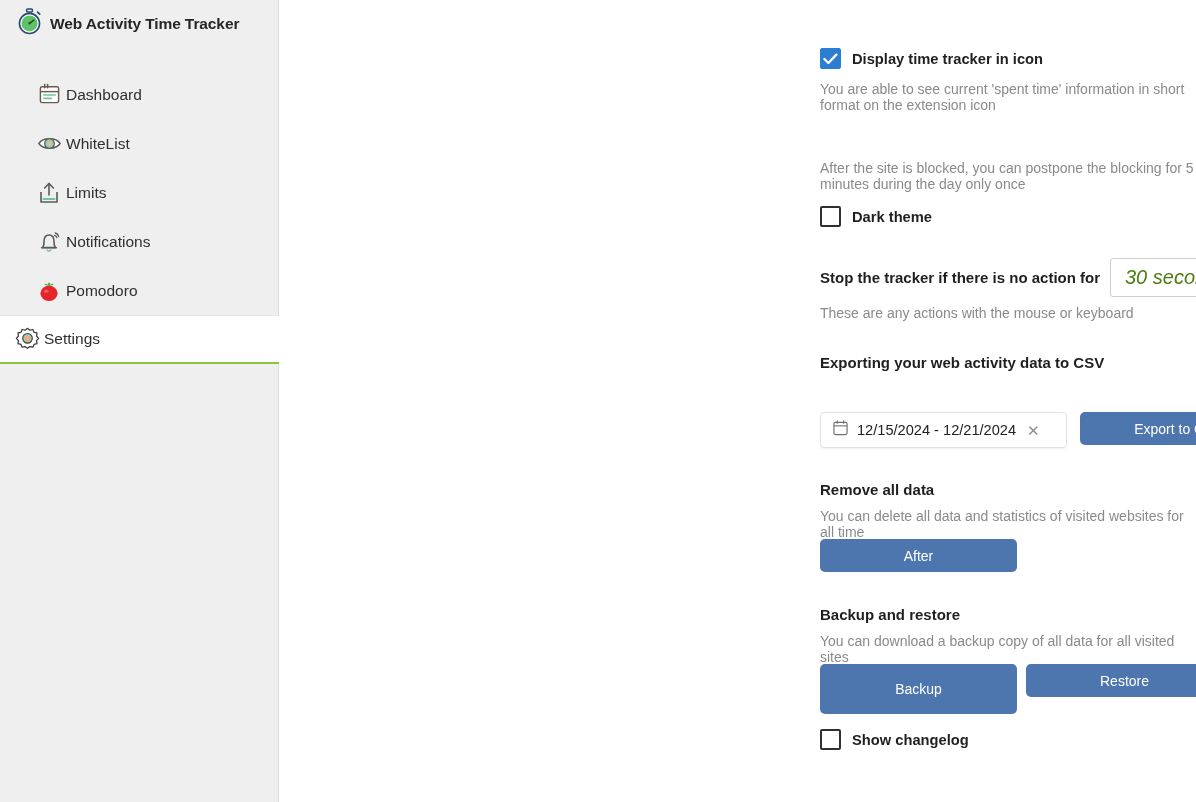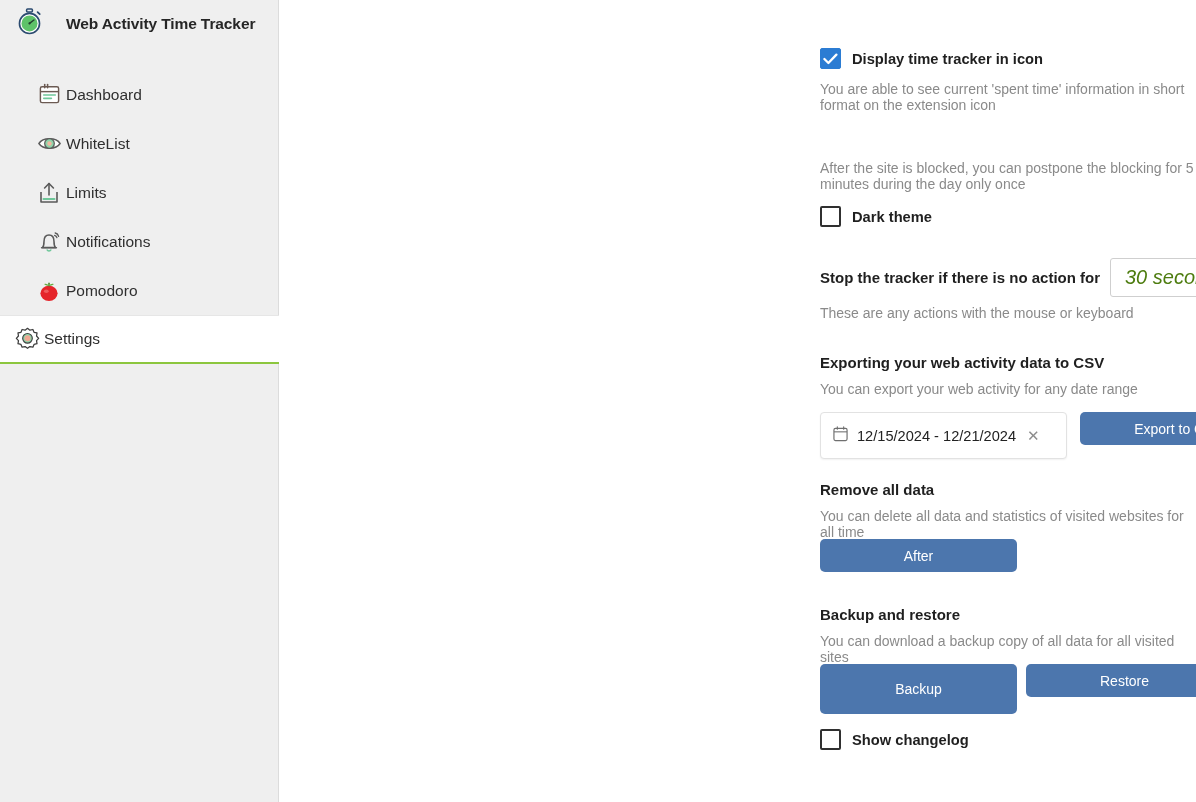--- a/index.html
+++ b/index.html
@@ -20,21 +20,21 @@
     height: 802px;
     background: #efefef;
     border-right: 1px solid #dcdcdc;
     position: relative;
   }
   .brand {
     display: flex;
     align-items: center;
     height: 47px;
     padding-left: 16px;
-    gap: 23px;
+    gap: 7px;
   }
   .brand-title {
     font-size: 15.5px;
     font-weight: bold;
     color: #262626;
     letter-spacing: -0.1px;
   }
   .nav { margin-top: 23px; }
   .nav-item {
     display: flex;
@@ -129,21 +129,21 @@
     justify-content: space-between;
     cursor: pointer;
   }
   .select-val { font-size: 20px; color: #4d7c0f; font-style: italic; }
 
   .date-field {
     position: absolute;
     left: 541px;
     top: 412px;
     width: 247px;
-    height: 47px;
+    height: 36px;
     background: #ffffff;
     border: 1px solid #e2e2e2;
     border-radius: 4px;
     box-shadow: 0 1px 2px rgba(0,0,0,0.06);
     display: flex;
     align-items: center;
     gap: 9px;
     padding: 0 12px;
     cursor: text;
   }
@@ -274,21 +274,20 @@
     </div>
 
     <div class="abs sec-title" style="left:541px; top:269px;">Stop the tracker if there is no action for</div>
     <div class="select-box">
       <span class="select-val">30 seconds</span>
 
     </div>
     <div class="abs hint" style="left:541px; top:305px;">These are any actions with the mouse or keyboard</div>
 
     <div class="abs sec-title" style="left:541px; top:354px;">Exporting your web activity data to CSV</div>
-    <div class="abs hint" style="left:541px; top:381px;">You can export your web activity for any date range</div>
 
     <div class="date-field">
       <span>
         <svg width="15" height="16" viewBox="0 0 16 17">
           <rect x="1" y="2.5" width="14" height="13" rx="1.6" fill="none" stroke="#6f6f6f" stroke-width="1.25"></rect>
           <line x1="1" y1="6.2" x2="15" y2="6.2" stroke="#6f6f6f" stroke-width="1.15"></line>
           <line x1="4.6" y1="0.9" x2="4.6" y2="3.4" stroke="#6f6f6f" stroke-width="1.25" stroke-linecap="round"></line>
           <line x1="11.4" y1="0.9" x2="11.4" y2="3.4" stroke="#6f6f6f" stroke-width="1.25" stroke-linecap="round"></line>
         </svg>
       </span>

